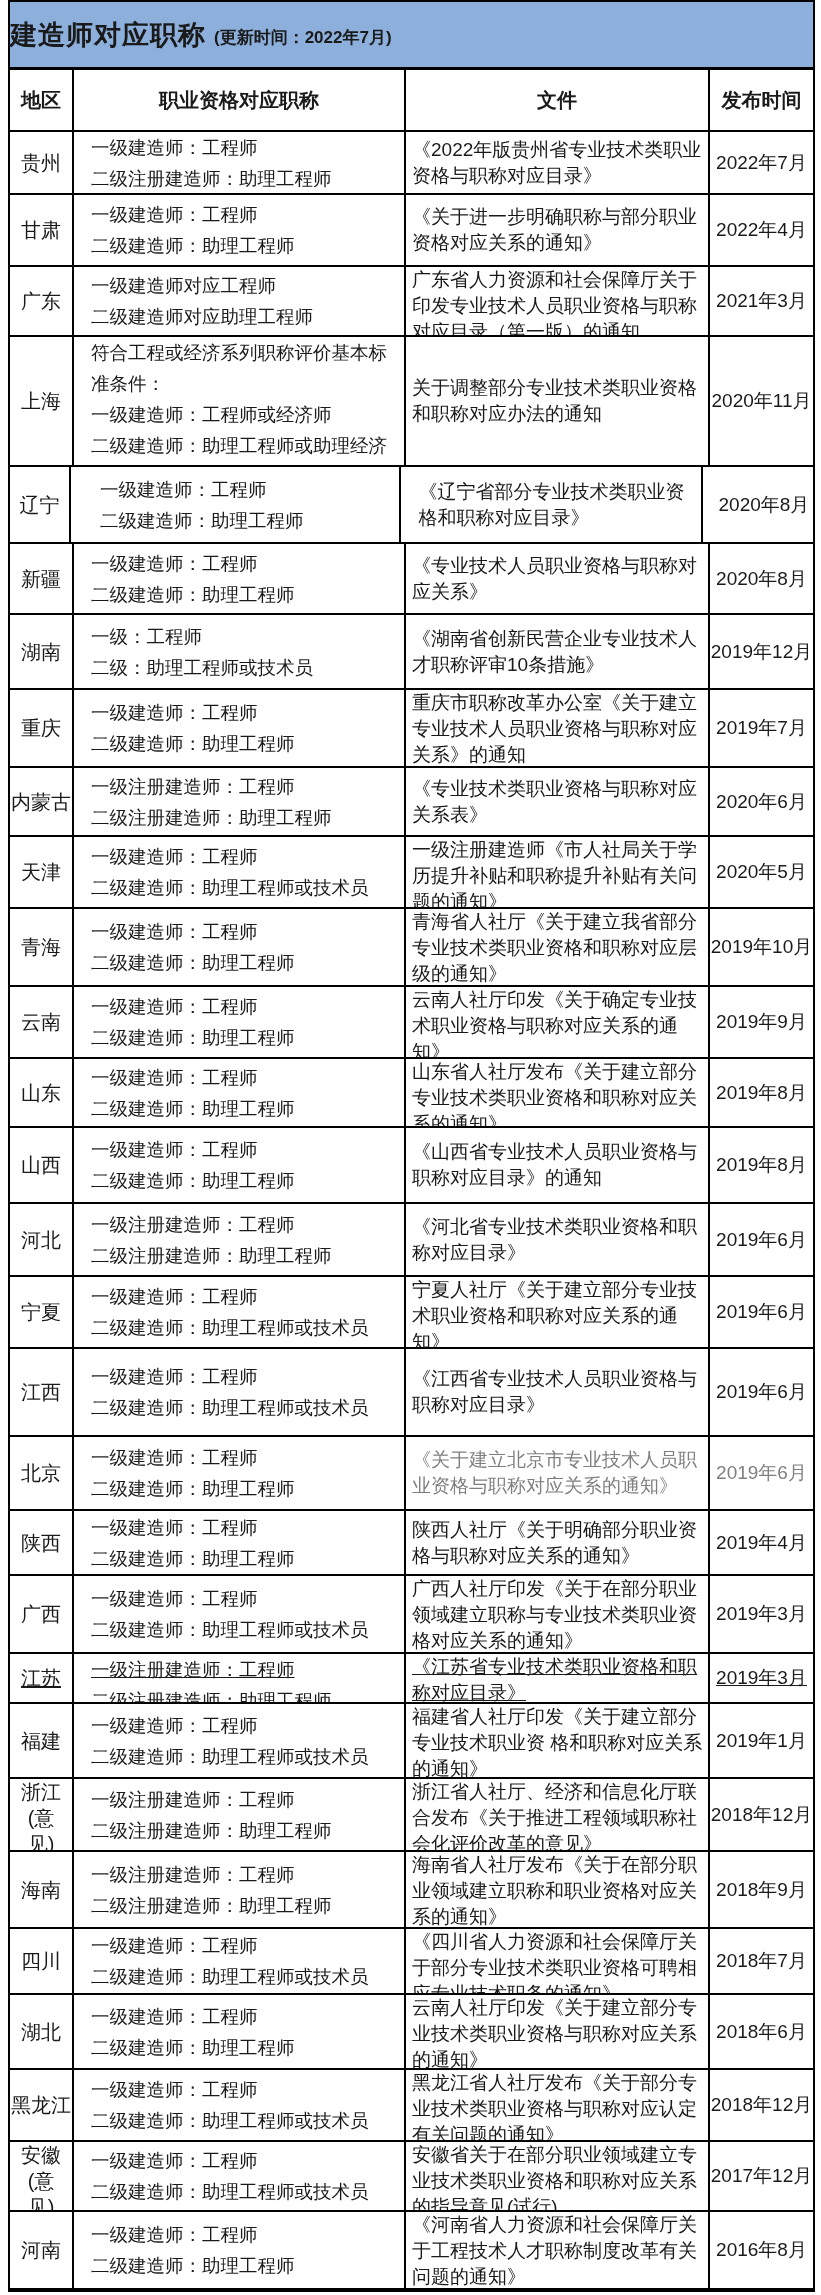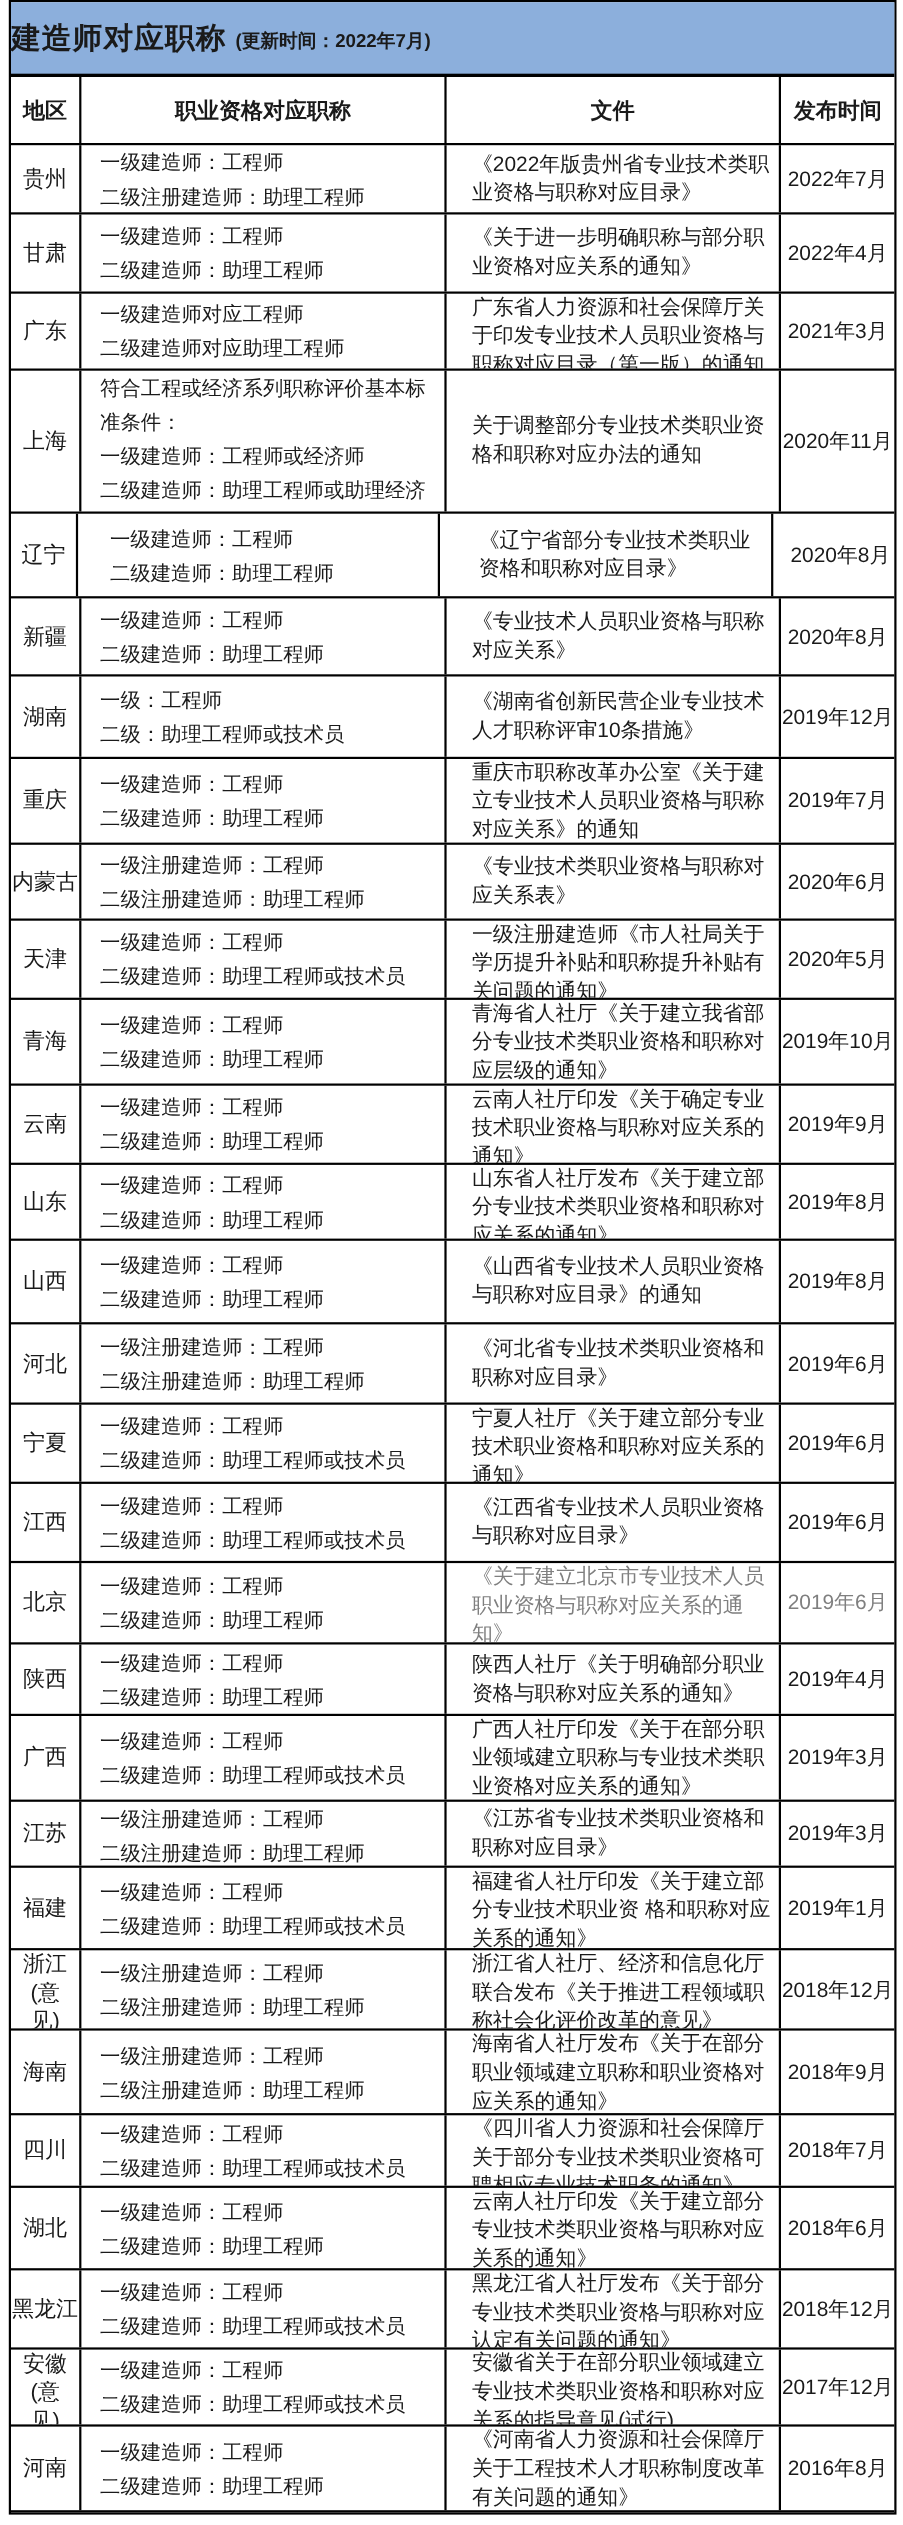--- a/index.html
+++ b/index.html
@@ -32,21 +32,21 @@
   .c-doc{width:304px;}
   .c-date{width:103px;border-right:none !important;}
   .row{display:flex;border-bottom:2px solid #000;box-sizing:border-box;}
   .cell{
     box-sizing:border-box;border-right:2px solid #000;overflow:hidden;
     display:flex;flex-direction:column;
   }
   .cell-inner{margin-top:auto;margin-bottom:auto;width:100%;}
   .region{font-size:20px;line-height:26px;text-align:center;}
   .quals{padding:0 4px 0 17px;font-size:18.5px;line-height:31px;}
-  .doc{padding:0 4px 0 23px;font-size:19px;line-height:26px;}
+  .doc{padding:0 4px 0 6px;font-size:19px;line-height:26px;}
   .date{font-size:19px;text-align:center;}
   .muted .cell-inner{color:#7f7f7f;}
   .line{white-space:pre-wrap;}
 </style>
 </head>
 <body>
 
 <div class="table-wrap">
   <div class="title-bar">
     <span class="title-main">建造师对应职称</span>
@@ -357,21 +357,21 @@
             <div class="line">二级建造师：助理工程师或技术员</div>
           </div>
     </div>
     <div class="cell doc c-doc">
       <div class="cell-inner doc-inner">宁夏人社厅《关于建立部分专业技术职业资格和职称对应关系的通知》</div>
     </div>
     <div class="cell date c-date">
       <div class="cell-inner date-inner">2019年6月</div>
     </div>
   </div>
-      <div class="row" style="height: 72px;">
+      <div class="row" style="height: 88px;">
     <div class="cell region c-region">
       <div class="cell-inner region-inner">
             <div class="line">江西</div>
           </div>
     </div>
     <div class="cell quals c-quals">
       <div class="cell-inner quals-inner">
             <div class="line">一级建造师：工程师</div>
             <div class="line">二级建造师：助理工程师或技术员</div>
           </div>
@@ -433,21 +433,21 @@
             <div class="line">二级建造师：助理工程师或技术员</div>
           </div>
     </div>
     <div class="cell doc c-doc">
       <div class="cell-inner doc-inner">广西人社厅印发《关于在部分职业领域建立职称与专业技术类职业资格对应关系的通知》</div>
     </div>
     <div class="cell date c-date">
       <div class="cell-inner date-inner">2019年3月</div>
     </div>
   </div>
-      <div class="row" style="height: 60px;">
+      <div class="row" style="height: 50px; text-decoration: underline;">
     <div class="cell region c-region">
       <div class="cell-inner region-inner">
             <div class="line">江苏</div>
           </div>
     </div>
     <div class="cell quals c-quals">
       <div class="cell-inner quals-inner">
             <div class="line">一级注册建造师：工程师</div>
             <div class="line">二级注册建造师：助理工程师</div>
           </div>

